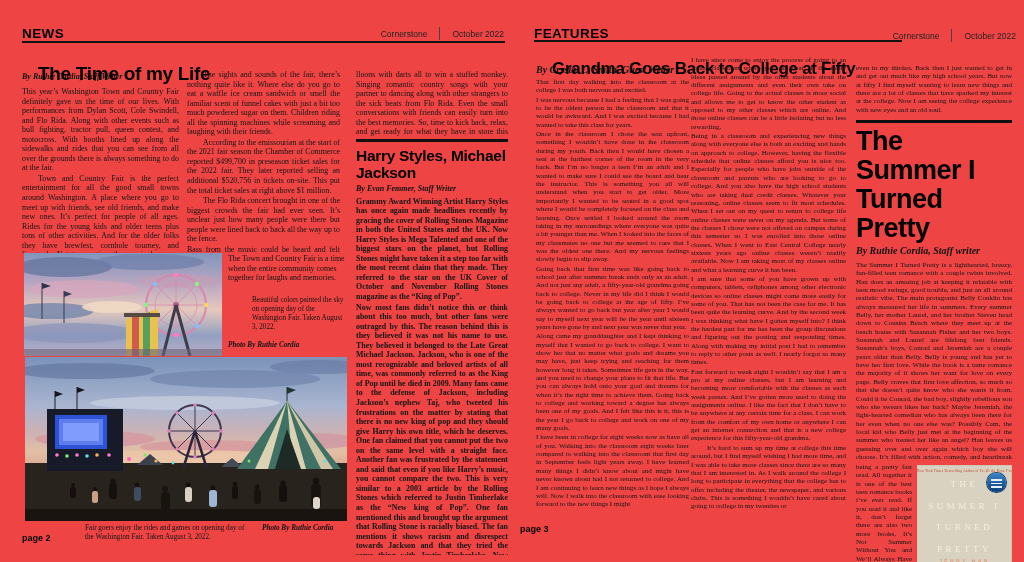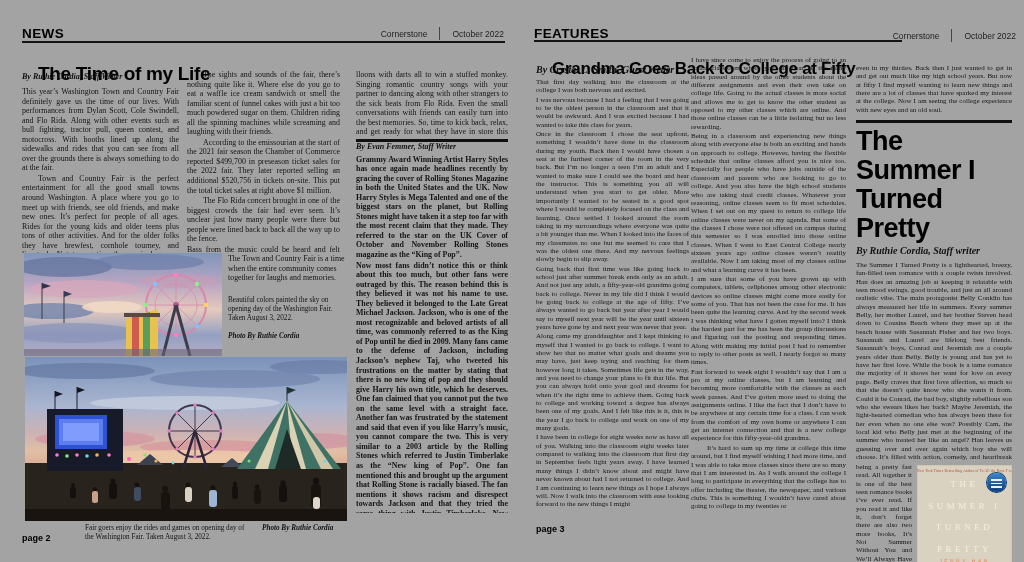--- a/index.html
+++ b/index.html
@@ -1,16 +1,16 @@
 <!DOCTYPE html>
 <html><head>
 <meta charset="utf-8">
 <style>
   html,body{margin:0;padding:0;background:#fff;}
-  #sheet{position:relative;width:1024px;height:562px;background:#a3a3a3;overflow:hidden;
+  #sheet{position:relative;width:1024px;height:562px;background:#ef4444;overflow:hidden;
          color:#111;font-family:"Liberation Serif",serif;}
   .page{position:absolute;top:0;height:562px;}
   #page-left{left:0;width:512px;}
   #page-right{left:512px;width:512px;}
   .abs{position:absolute;}
   .sec-head{font-family:"Liberation Sans",sans-serif;font-weight:bold;font-size:13.5px;
             letter-spacing:.4px;color:#000;}
   .rule{position:absolute;background:#141414;}
   .masthead{position:absolute;display:flex;align-items:center;gap:12px;
             font-family:"Liberation Sans",sans-serif;font-size:8.5px;color:#222;}
@@ -121,21 +121,21 @@
         <line x1="18" y1="30" x2="18" y2="66" stroke="#3a3a46" stroke-width="1"></line>
         <path d="M18 30l9 3-9 3z" fill="#2c3450"></path>
         <line x1="40" y1="38" x2="40" y2="70" stroke="#3a3a46" stroke-width="1"></line>
         <path d="M40 38l8 3-8 3z" fill="#343c58"></path>
         <rect y="96" width="198" height="7" fill="#6b6478" opacity=".6"></rect>
       </svg>
     </div>
 
     <div class="abs" style="left:228px;top:254px;width:118px;">
       <div class="lp-body" style="text-align:left;color:#141414;">The Town and Country Fair is a time when the entire community comes together for laughs and memories.</div>
-      <div class="caption" style="margin-top:13px;">Beautiful colors painted the sky on opening day of the Washington Fair. Taken August 3, 2022.</div>
+      <div class="caption" style="margin-top:13px;margin-left:24px;">Beautiful colors painted the sky on opening day of the Washington Fair. Taken August 3, 2022.</div>
       <div class="credit" style="margin-top:9px;">Photo By Ruthie Cordia</div>
     </div>
 
     <div class="photo" style="left:25px;top:357px;width:322px;height:164px;">
       <svg width="322" height="164" viewBox="0 0 322 164">
         <defs>
           <linearGradient id="sky2" x1="0" y1="0" x2="0" y2="1">
             <stop offset="0" stop-color="#7b92b9"></stop>
               <stop offset=".4" stop-color="#a9b5d0"></stop>
             <stop offset=".62" stop-color="#ccb2b4"></stop>
@@ -234,20 +234,21 @@
 
     <div class="abs caption" style="left:85px;top:524px;width:168px;">Fair goers enjoy the rides and games on opening day of the Washington Fair. Taken August 3, 2022.</div>
     <div class="abs credit" style="left:262px;top:524px;width:90px;">Photo By Ruthie Cordia</div>
     <div class="abs pagenum" style="left:22px;top:533px;">page 2</div>
 
     <div class="abs" style="left:356px;top:70px;width:152px;">
       <div class="lp-body bodycol" style="position:static;height:66px;">
         <p>lloons with darts all to win a stuffed monkey. Singing romantic country songs with your partner to dancing along with other strangers to the sick beats from Flo Rida. Even the small conversations with friends can easily turn into the best memories. So, time to kick back, relax, and get ready for what they have in store this upcoming fair season.</p>
       </div>
       <div class="thickrule" style="width:152px;height:2.5px;margin-top:3px;"></div>
+      <h2 class="headline h-harry">Harry Styles, Michael Jackson</h2>
       <div class="byline">By Evan Femmer, Staff Writer</div>
       <div class="lp-body bodycol" style="position:static;height:358px;margin-top:4px;font-weight:bold;">
         <p>Grammy Award Winning Artist Harry Styles has once again made headlines recently by gracing the cover of Rolling Stones Magazine in both the United States and the UK. Now Harry Styles is Mega Talented and one of the biggest stars on the planet, but Rolling Stones might have taken it a step too far with the most recent claim that they made. They referred to the star on the UK Cover of October and November Rolling Stones magazine as the “King of Pop”.</p>
         <p>Now most fans didn’t notice this or think about this too much, but other fans were outraged by this. The reason behind this is they believed it was not his name to use. They believed it belonged to the Late Great Michael Jackson. Jackson, who is one of the most recognizable and beloved artists of all time, was commonly referred to as the King of Pop until he died in 2009. Many fans came to the defense of Jackson, including Jackson’s nephew Taj, who tweeted his frustrations on the matter by stating that there is no new king of pop and they should give Harry his own title, which he deserves. One fan claimed that you cannot put the two on the same level with a straight face. Another fan was frustrated by the statement and said that even if you like Harry’s music, you cannot compare the two. This is very similar to a 2003 article by the Rolling Stones which referred to Justin Timberlake as the “New king of Pop”. One fan mentioned this and brought up the argument that Rolling Stone is racially biased. The fan mentions it shows racism and disrespect towards Jackson and that they tried the same thing with Justin Timberlake. Now both of them are fantastic artists, and Harry Styles deserves much of the praise that he is getting for his success. But he needs his own name to be able to separate himself from the late great Jackson.</p>
       </div>
     </div>
   </div>
 
   <div id="page-right" class="page">
     <div class="abs sec-head" style="left:22px;top:26px;">FEATURES</div>
@@ -262,21 +263,21 @@
     <div class="abs byline-sm" style="left:24px;top:64px;">By Crystal L. Smith, Guest Writer</div>
 
     <div class="bodycol rp-body" style="left:24px;top:78px;width:153px;height:442px;">
       <p>That first day walking into the classroom at the college I was both nervous and excited.</p>
       <p>I was nervous because I had a feeling that I was going to be the oldest person in the classroom and that it would be awkward. And I was excited because I had wanted to take this class for years.</p>
       <p>Once in the classroom I chose the seat upfront, something I wouldn’t have done in the classroom during my youth. Back then I would have chosen a seat at the furthest corner of the room in the very back. But I’m no longer a teen I’m an adult and I wanted to make sure I could see the board and hear the instructor. This is something you all will understand when you start to get older. More importantly I wanted to be seated in a good spot where I would be completely focused on the class and learning. Once settled I looked around the room taking in my surroundings where everyone was quite a bit younger than me. When I looked into the faces of my classmates no one but me seemed to care that I was the oldest one there. And my nervous feelings slowly begin to slip away.</p>
       <p>Going back that first time was like going back to school just after summer break ends only as an adult. And not just any adult, a fifty-year-old grandma going back to college. Never in my life did I think I would be going back to college at the age of fifty. I’ve always wanted to go back but year after year I would say to myself next year will be the year until sixteen years have gone by and next year was never that year.</p>
       <p>Along came my granddaughter and I kept thinking to myself that I wanted to go back to college. I want to show her that no matter what goals and dreams you may have, just keep trying and reaching for them however long it takes. Sometimes life gets in the way, and you need to change your plans to fit that life. But you can always hold onto your goal and dreams for when it’s the right time to achieve them. Going back to college and working toward a degree has always been one of my goals. And I felt like this is it, this is the year I go back to college and work on one of my many goals.</p>
       <p>I have been in college for eight weeks now as have all of you. Walking into the classroom eight weeks later compared to walking into the classroom that first day in September feels light years away. I have learned many things I didn’t know about and might have never known about had I not returned to college. And I am continuing to learn new things as I hope I always will. Now I walk into the classroom with ease looking forward to the new things I might</p>
     </div>
-    <div class="abs pagenum" style="left:24px;top:524px;">page 3</div>
+    <div class="abs pagenum" style="left:8px;top:524px;">page 3</div>
 
     <div class="bodycol rp-body" style="left:179px;top:56px;width:155px;height:500px;">
       <p>I have since come to enjoy the process of going to an actual classroom where you can hear all the many ideas passed around by the other students about the different assignments and even their own take on college life. Going to the actual classes is more social and allows me to get to know the other student as opposed to my other classes which are online. And those online classes can be a little isolating but no less rewarding.</p>
       <p>Being in a classroom and experiencing new things along with everyone else is both an exciting and hands on approach to college. However, having the flexible schedule that online classes afford you is nice too. Especially for people who have jobs outside of the classroom and parents who are looking to go to college. And you also have the high school students who are taking dual credit classes. Whatever your reasoning, online classes seem to fit most schedules. When I set out on my quest to return to college life online classes were never on my agenda. But some of the classes I chose were not offered on campus during this semester so I was enrolled into those online classes. When I went to East Central College nearly sixteen years ago online classes weren’t readily available. Now I am taking most of my classes online and what a learning curve it has been.</p>
       <p>I am sure that some of you have grown up with computers, tablets, cellphones among other electronic devices so online classes might come more easily for some of you. That has not been the case for me. It has been quite the learning curve. And by the second week I was thinking what have I gotten myself into? I think the hardest part for me has been the group discussions and figuring out the posting and responding times. Along with making my initial post I had to remember to reply to other posts as well. I nearly forgot so many times.</p>
       <p>Fast forward to week eight I wouldn’t say that I am a pro at my online classes, but I am learning and becoming more comfortable with the classes as each week passes. And I’ve gotten more used to doing the assignments online. I like the fact that I don’t have to be anywhere at any certain time for a class. I can work from the comfort of my own home or anywhere I can get an internet connection and that is a new college experience for this fifty-year-old grandma.</p>
       <p class="ind">It’s hard to sum up my time at college this time around, but I find myself wishing I had more time, and I was able to take more classes since there are so many that I am interested in. As I walk around the college I long to participate in everything that the college has to offer including the theater, the newspaper, and various clubs. This is something I wouldn’t have cared about going to college in my twenties or</p>
     </div>
 
     <div class="abs" style="left:344px;top:44px;width:156px;">

